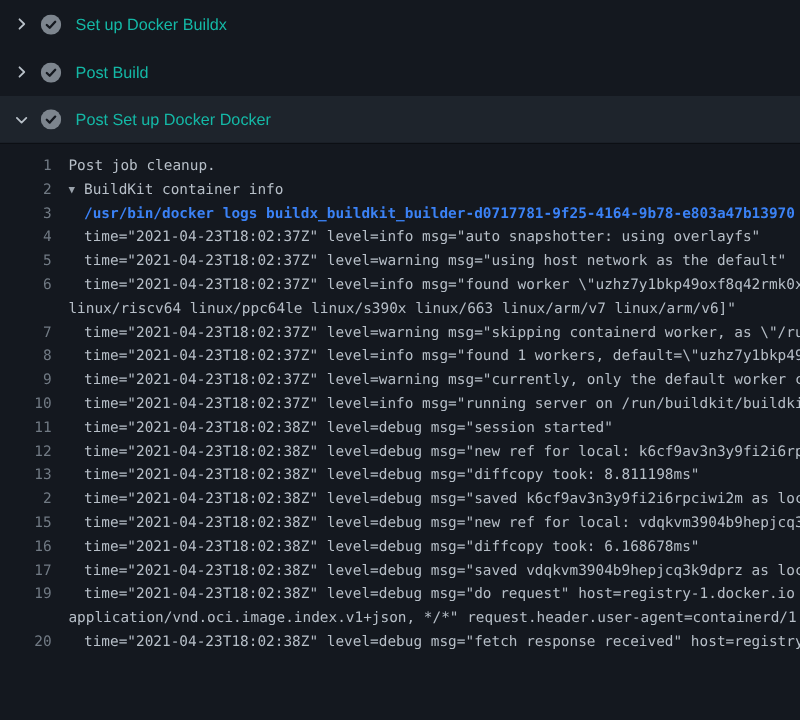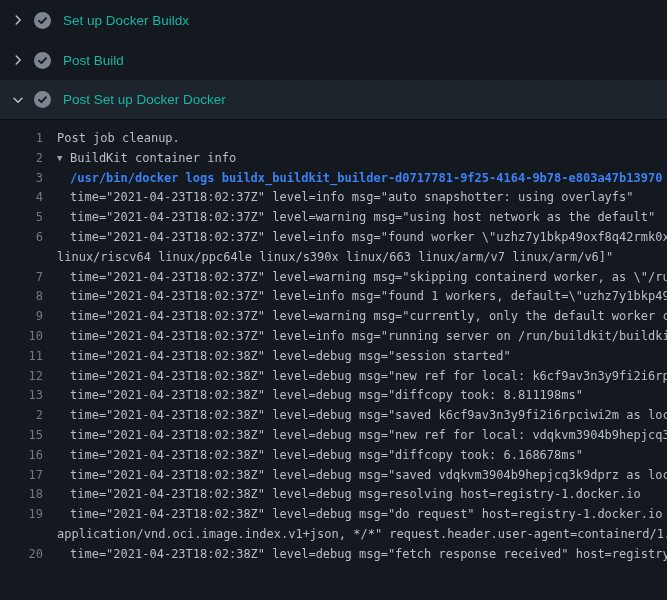--- a/index.html
+++ b/index.html
@@ -206,24 +206,20 @@
   </div>
       <div class="log-row">
     <span class="num">16</span>
     <span class="txtwrap indent-2"><span>time="2021-04-23T18:02:38Z" level=debug msg="diffcopy took: 6.168678ms"</span></span>
   </div>
       <div class="log-row">
     <span class="num">17</span>
     <span class="txtwrap indent-2"><span>time="2021-04-23T18:02:38Z" level=debug msg="saved vdqkvm3904b9hepjcq3k9dprz as loca</span></span>
   </div>
       <div class="log-row">
-    <span class="num">18</span>
-    <span class="txtwrap indent-2"><span>time="2021-04-23T18:02:38Z" level=debug msg=resolving host=registry-1.docker.io</span></span>
-  </div>
-      <div class="log-row">
     <span class="num">19</span>
     <span class="txtwrap indent-2"><span>time="2021-04-23T18:02:38Z" level=debug msg="do request" host=registry-1.docker.io r</span></span>
   </div>
       <div class="log-row">
     <span class="num"></span>
     <span class="txtwrap indent-1"><span>application/vnd.oci.image.index.v1+json, */*" request.header.user-agent=containerd/1.4</span></span>
   </div>
       <div class="log-row">
     <span class="num">20</span>
     <span class="txtwrap indent-2"><span>time="2021-04-23T18:02:38Z" level=debug msg="fetch response received" host=registry-</span></span>

